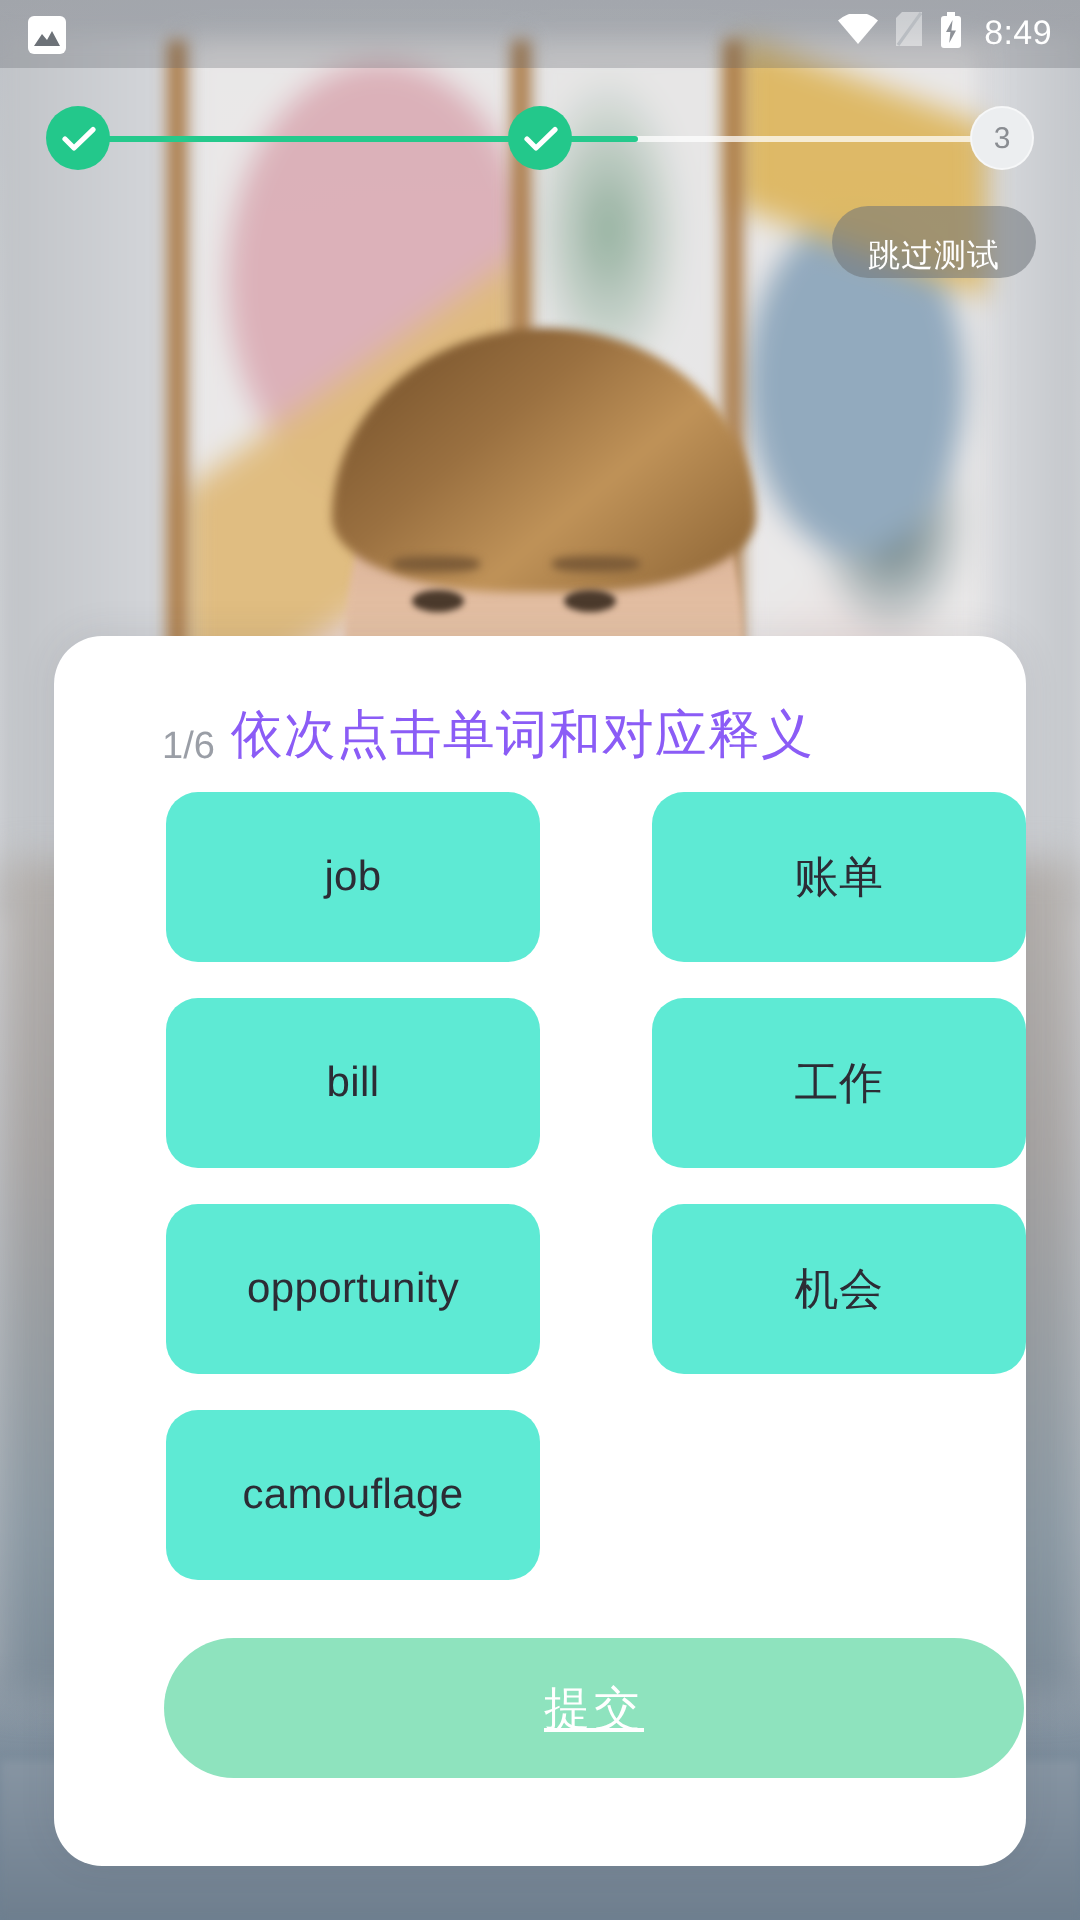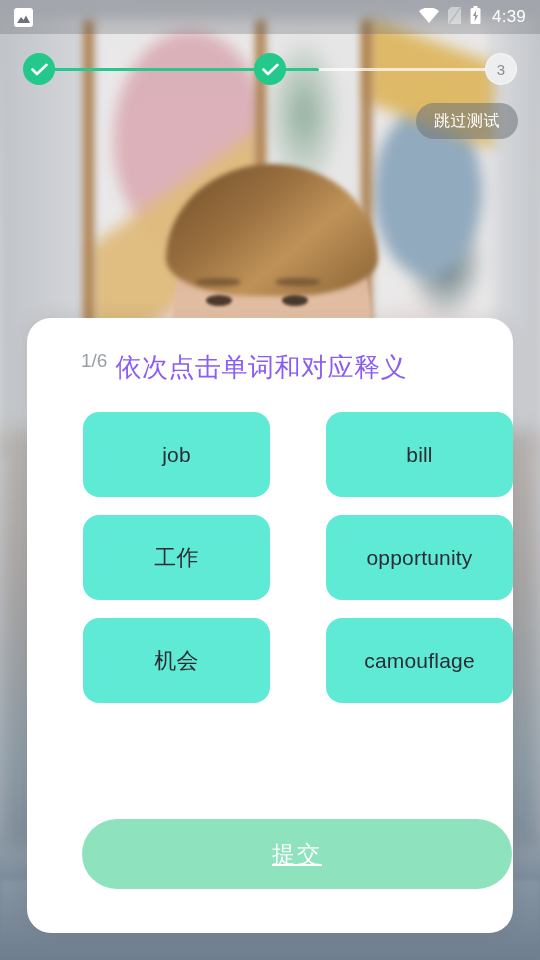--- a/index.html
+++ b/index.html
@@ -138,40 +138,40 @@
     border: 1px solid rgba(255,255,255,0.5);
   }
   .n1 { left: 23px; }
   .n2 { left: 254px; }
   .n3 { left: 485px; }
 
   
   .skip-btn {
     position: absolute; right: 22px; top: 103px;
     height: 36px; padding: 0 18px;
-    display: flex; align-items: center; justify-content: center;
+    display: flex; align-items: flex-end; justify-content: center;
     border-radius: 18px;
     background: rgba(110,114,120,0.55);
     color: #ffffff; font-size: 16px; letter-spacing: .5px;
     z-index: 30;
   }
 
   
   .card {
     position: absolute; left: 27px; top: 318px; width: 486px; height: 615px;
     background: #ffffff;
     border-radius: 24px;
     box-shadow: 0 -2px 18px rgba(60,60,70,0.10);
     z-index: 20;
     padding: 32px 28px 0 28px;
   }
   .card-title {
-    display: flex; align-items: flex-start; gap: 8px;
+    display: flex; align-items: flex-end; gap: 8px;
     padding-left: 26px;
-    margin-bottom: 27px;
+    margin-bottom: 11px;
   }
   .title-count { font-size: 19px; color: #9a9ea6; font-weight: 400; }
   .title-text { font-size: 26px; color: #8b5cf6; font-weight: 400; letter-spacing: .5px; }
 
   .grid {
     display: grid;
     grid-template-columns: 187px 187px;
     column-gap: 56px;
     row-gap: 18px;
     padding: 0 0 0 28px;
@@ -242,21 +242,21 @@
           <path d="M1 16.5 L12.5 0.5" stroke="#b9bdc2" stroke-width="1.6" fill="none"></path>
         </svg>
       </span>
       <span>
         <svg width="11" height="18" viewBox="0 0 11 18">
           <rect x="3.5" y="0" width="4" height="2" fill="#ffffff"></rect>
           <rect x="0.5" y="2" width="10" height="16" rx="1.5" fill="#ffffff"></rect>
           <path d="M6.3 4 L3 10 H5.2 L4.6 15.5 L8 9.2 H5.7 Z" fill="#8e9298"></path>
         </svg>
       </span>
-      <span class="clock">4:39</span>
+      <span class="clock">8:49</span>
     </div>
   </div>
 
   <div class="stepper">
     <div class="track"></div>
     <div class="track-fill"></div>
 
     <div class="node node-done n1">
       <span>
         <svg width="17" height="13" viewBox="0 0 17 13">
@@ -284,20 +284,21 @@
 
   <div class="card">
 
     <div class="card-title">
       <span class="title-count">1/6</span>
       <span class="title-text">依次点击单词和对应释义</span>
     </div>
 
     <div class="grid">
       <div class="opt">job</div>
+      <div class="opt cn">账单</div>
 
       <div class="opt">bill</div>
       <div class="opt cn">工作</div>
 
       <div class="opt">opportunity</div>
       <div class="opt cn">机会</div>
 
       <div class="opt">camouflage</div>
     </div>
 

